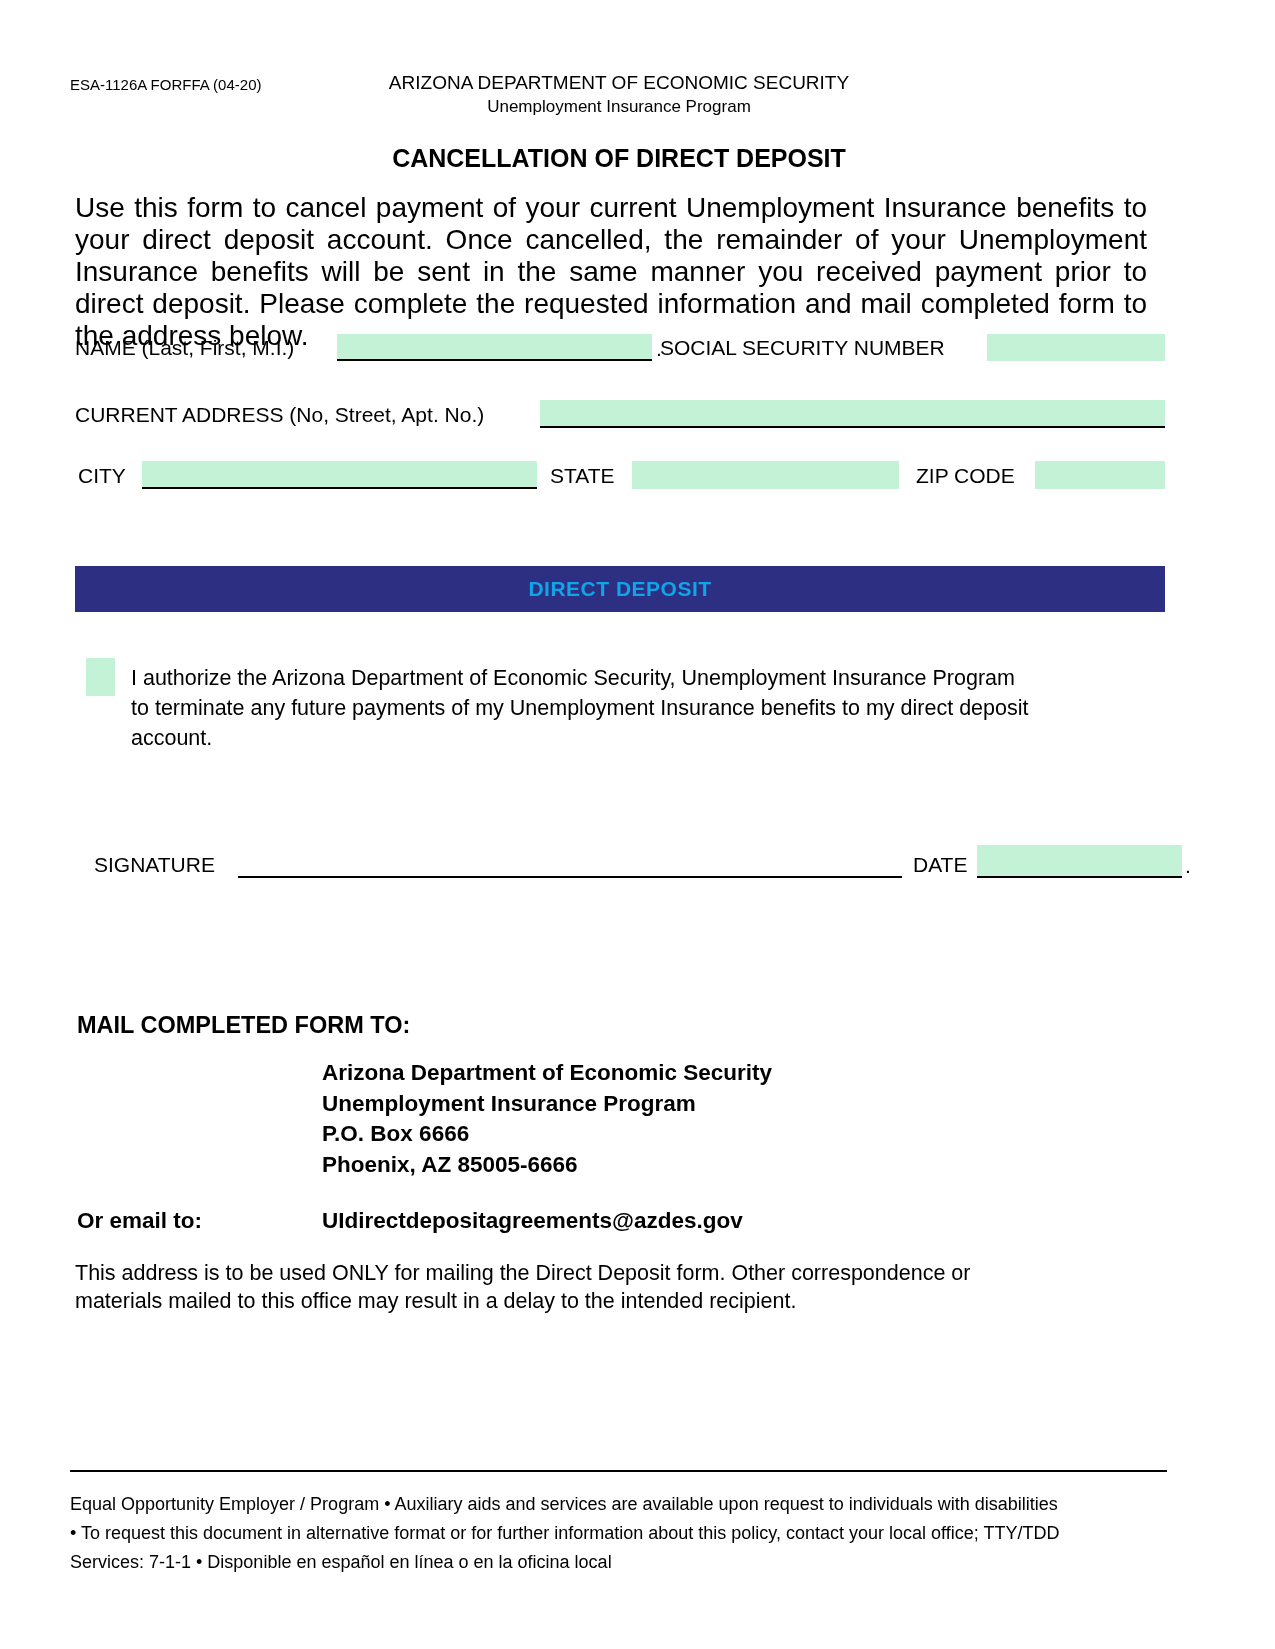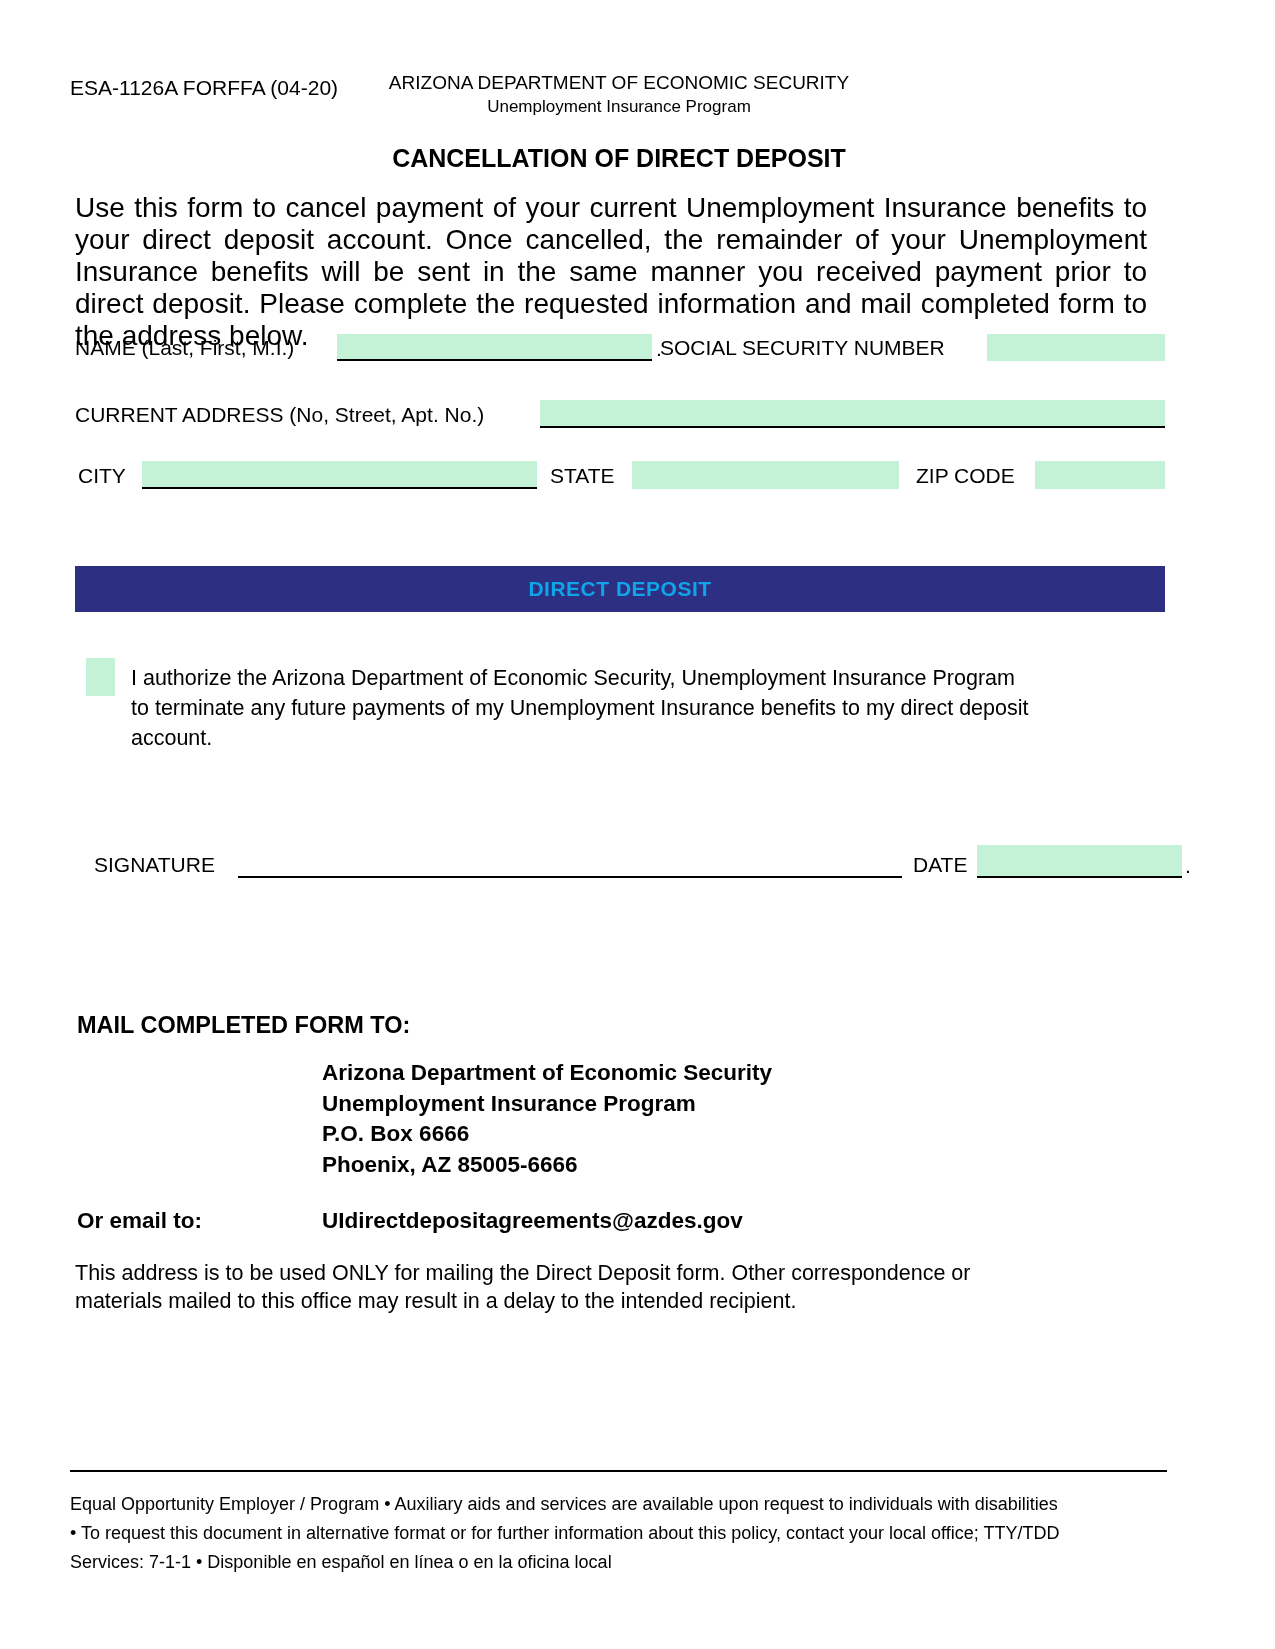--- a/index.html
+++ b/index.html
@@ -9,21 +9,21 @@
     height: 1649px;
     margin: 0 auto;
     background: #ffffff;
     font-family: "Liberation Sans", sans-serif;
     color: #000000;
     overflow: hidden;
   }
   .abs { position: absolute; }
   .centered { left: 0; width: 1238px; text-align: center; }
 
-  .form-number { left: 70px; top: 76px; font-size: 21px; }
+  .form-number { left: 70px; top: 76px; font-size: 15px; }
   .hdr1 { top: 72px; font-size: 19px; }
   .hdr2 { top: 97px; font-size: 17px; }
   .title { top: 144px; font-size: 25px; font-weight: bold; }
 
   .intro {
     left: 75px; top: 192px; width: 1072px;
     font-size: 28px; line-height: 32px; text-align: justify;
   }
 
   .field-row { position: absolute; }

